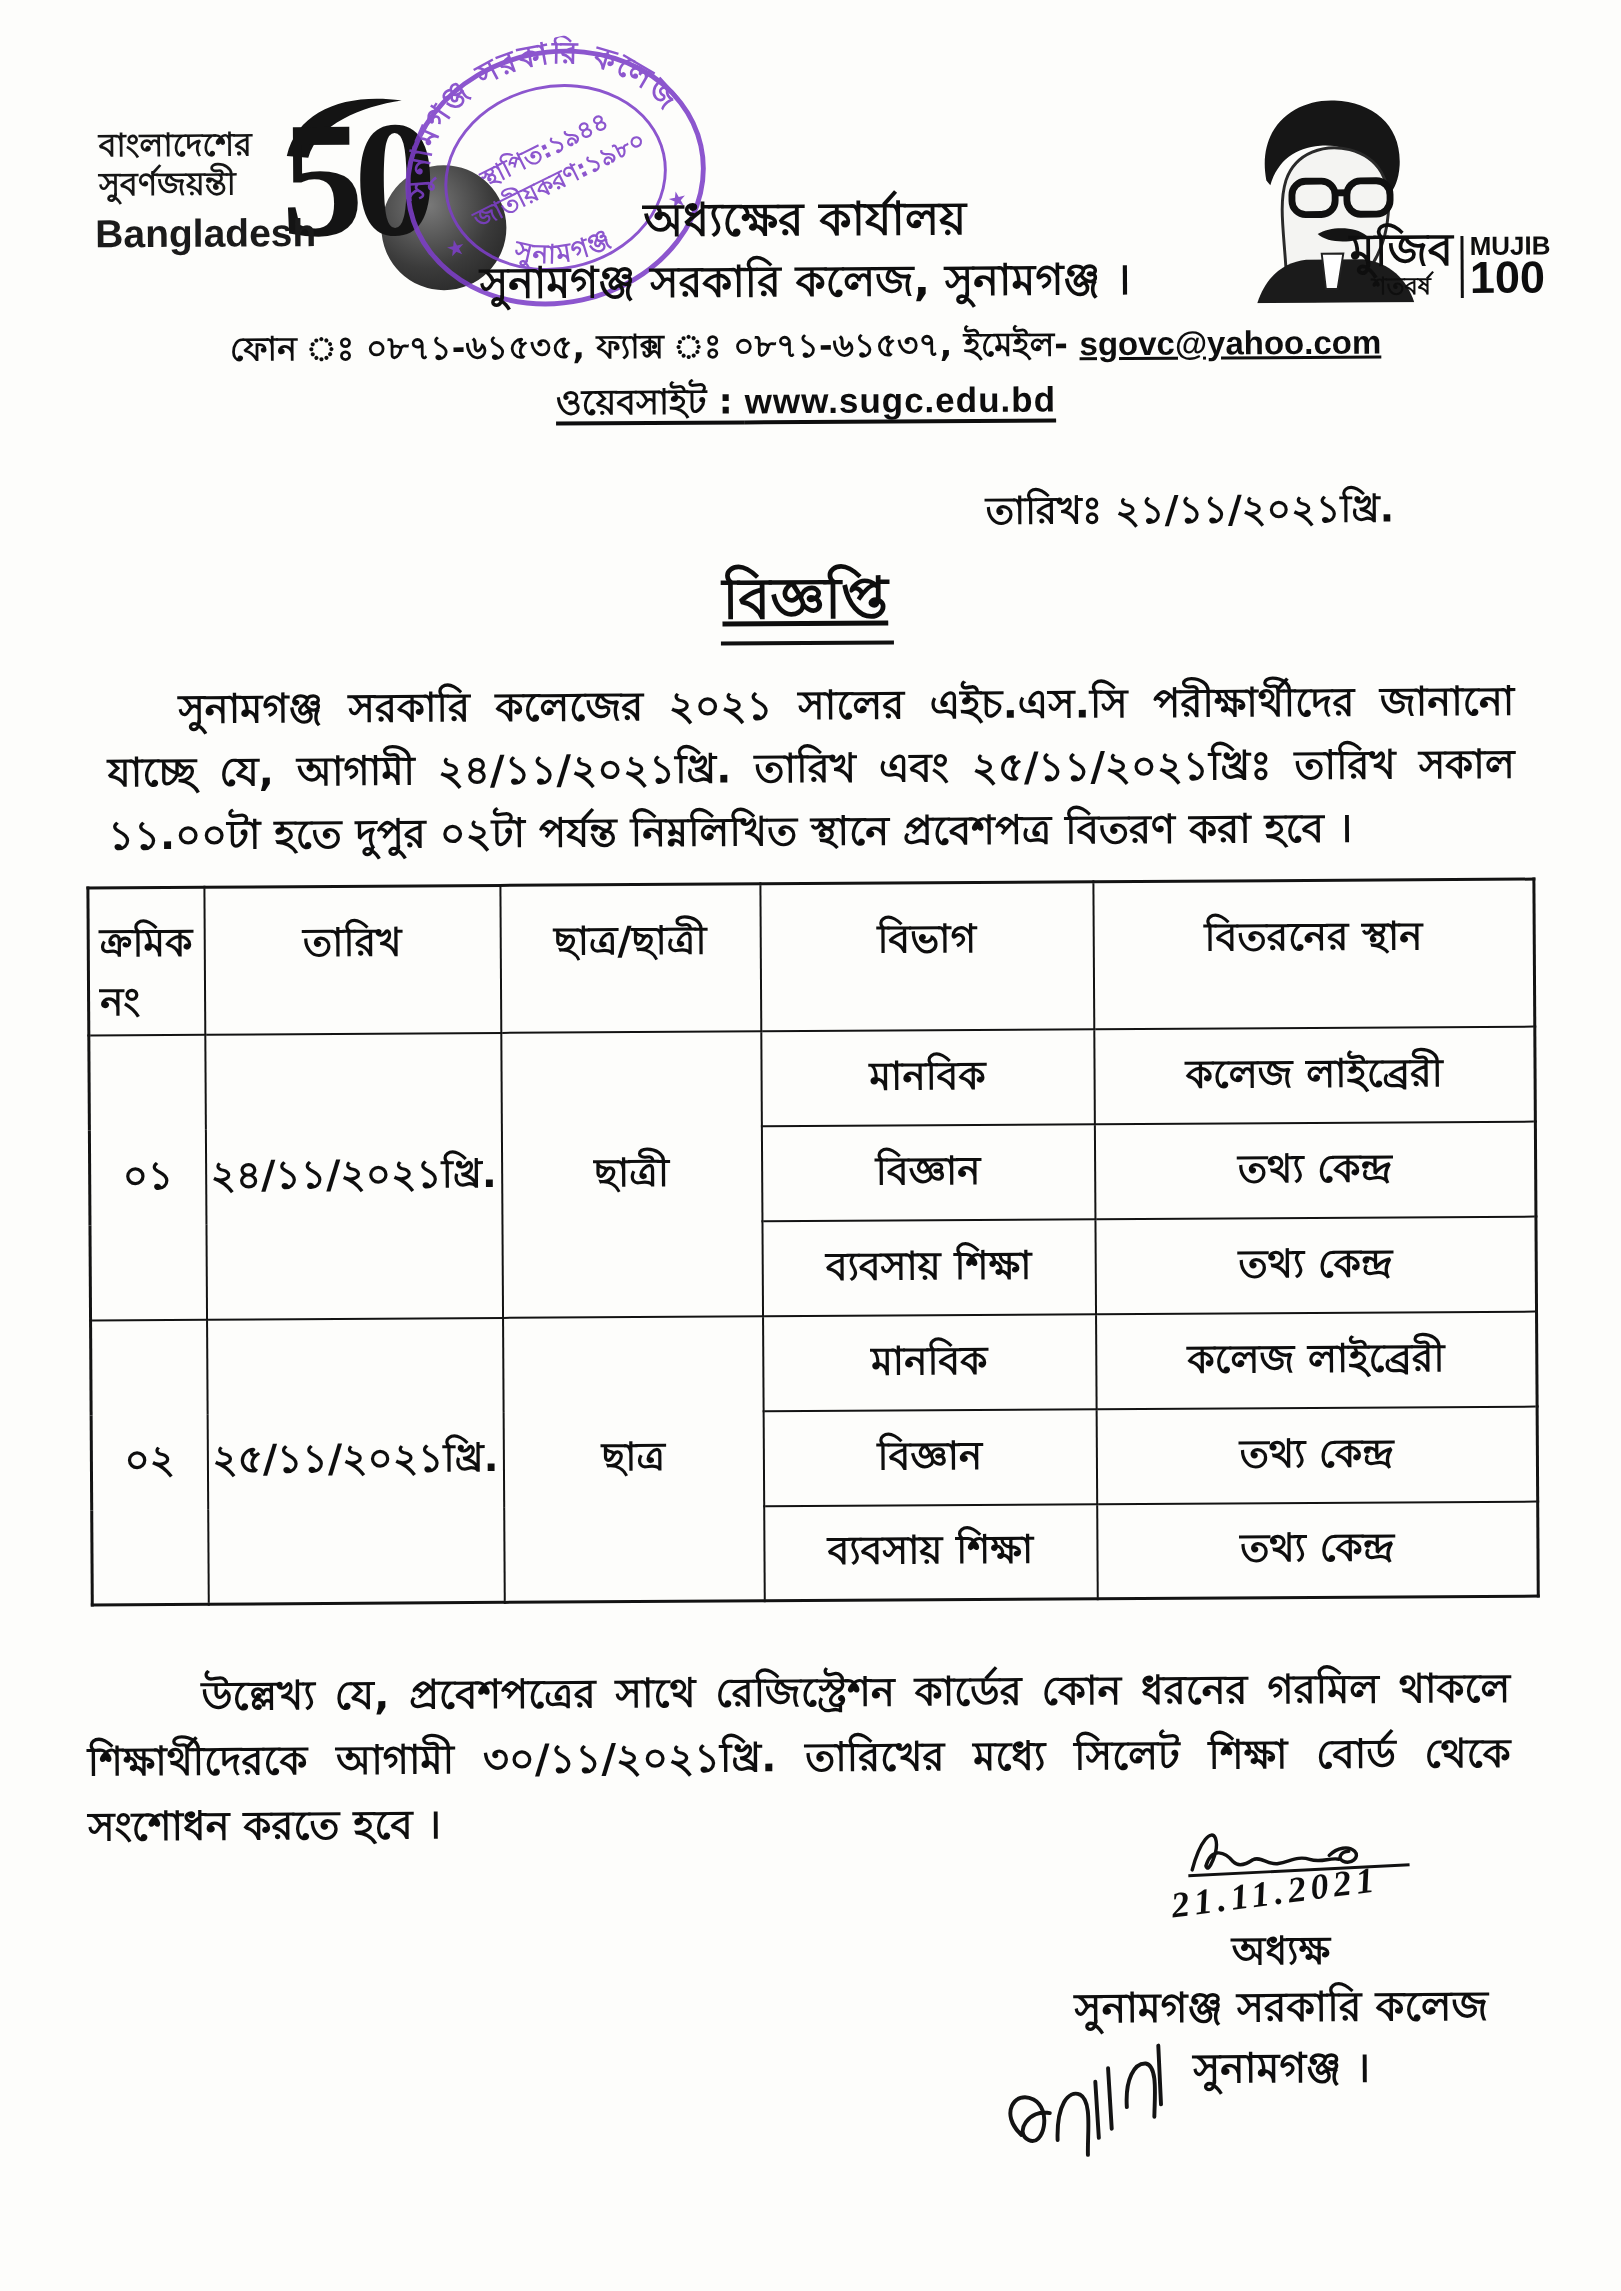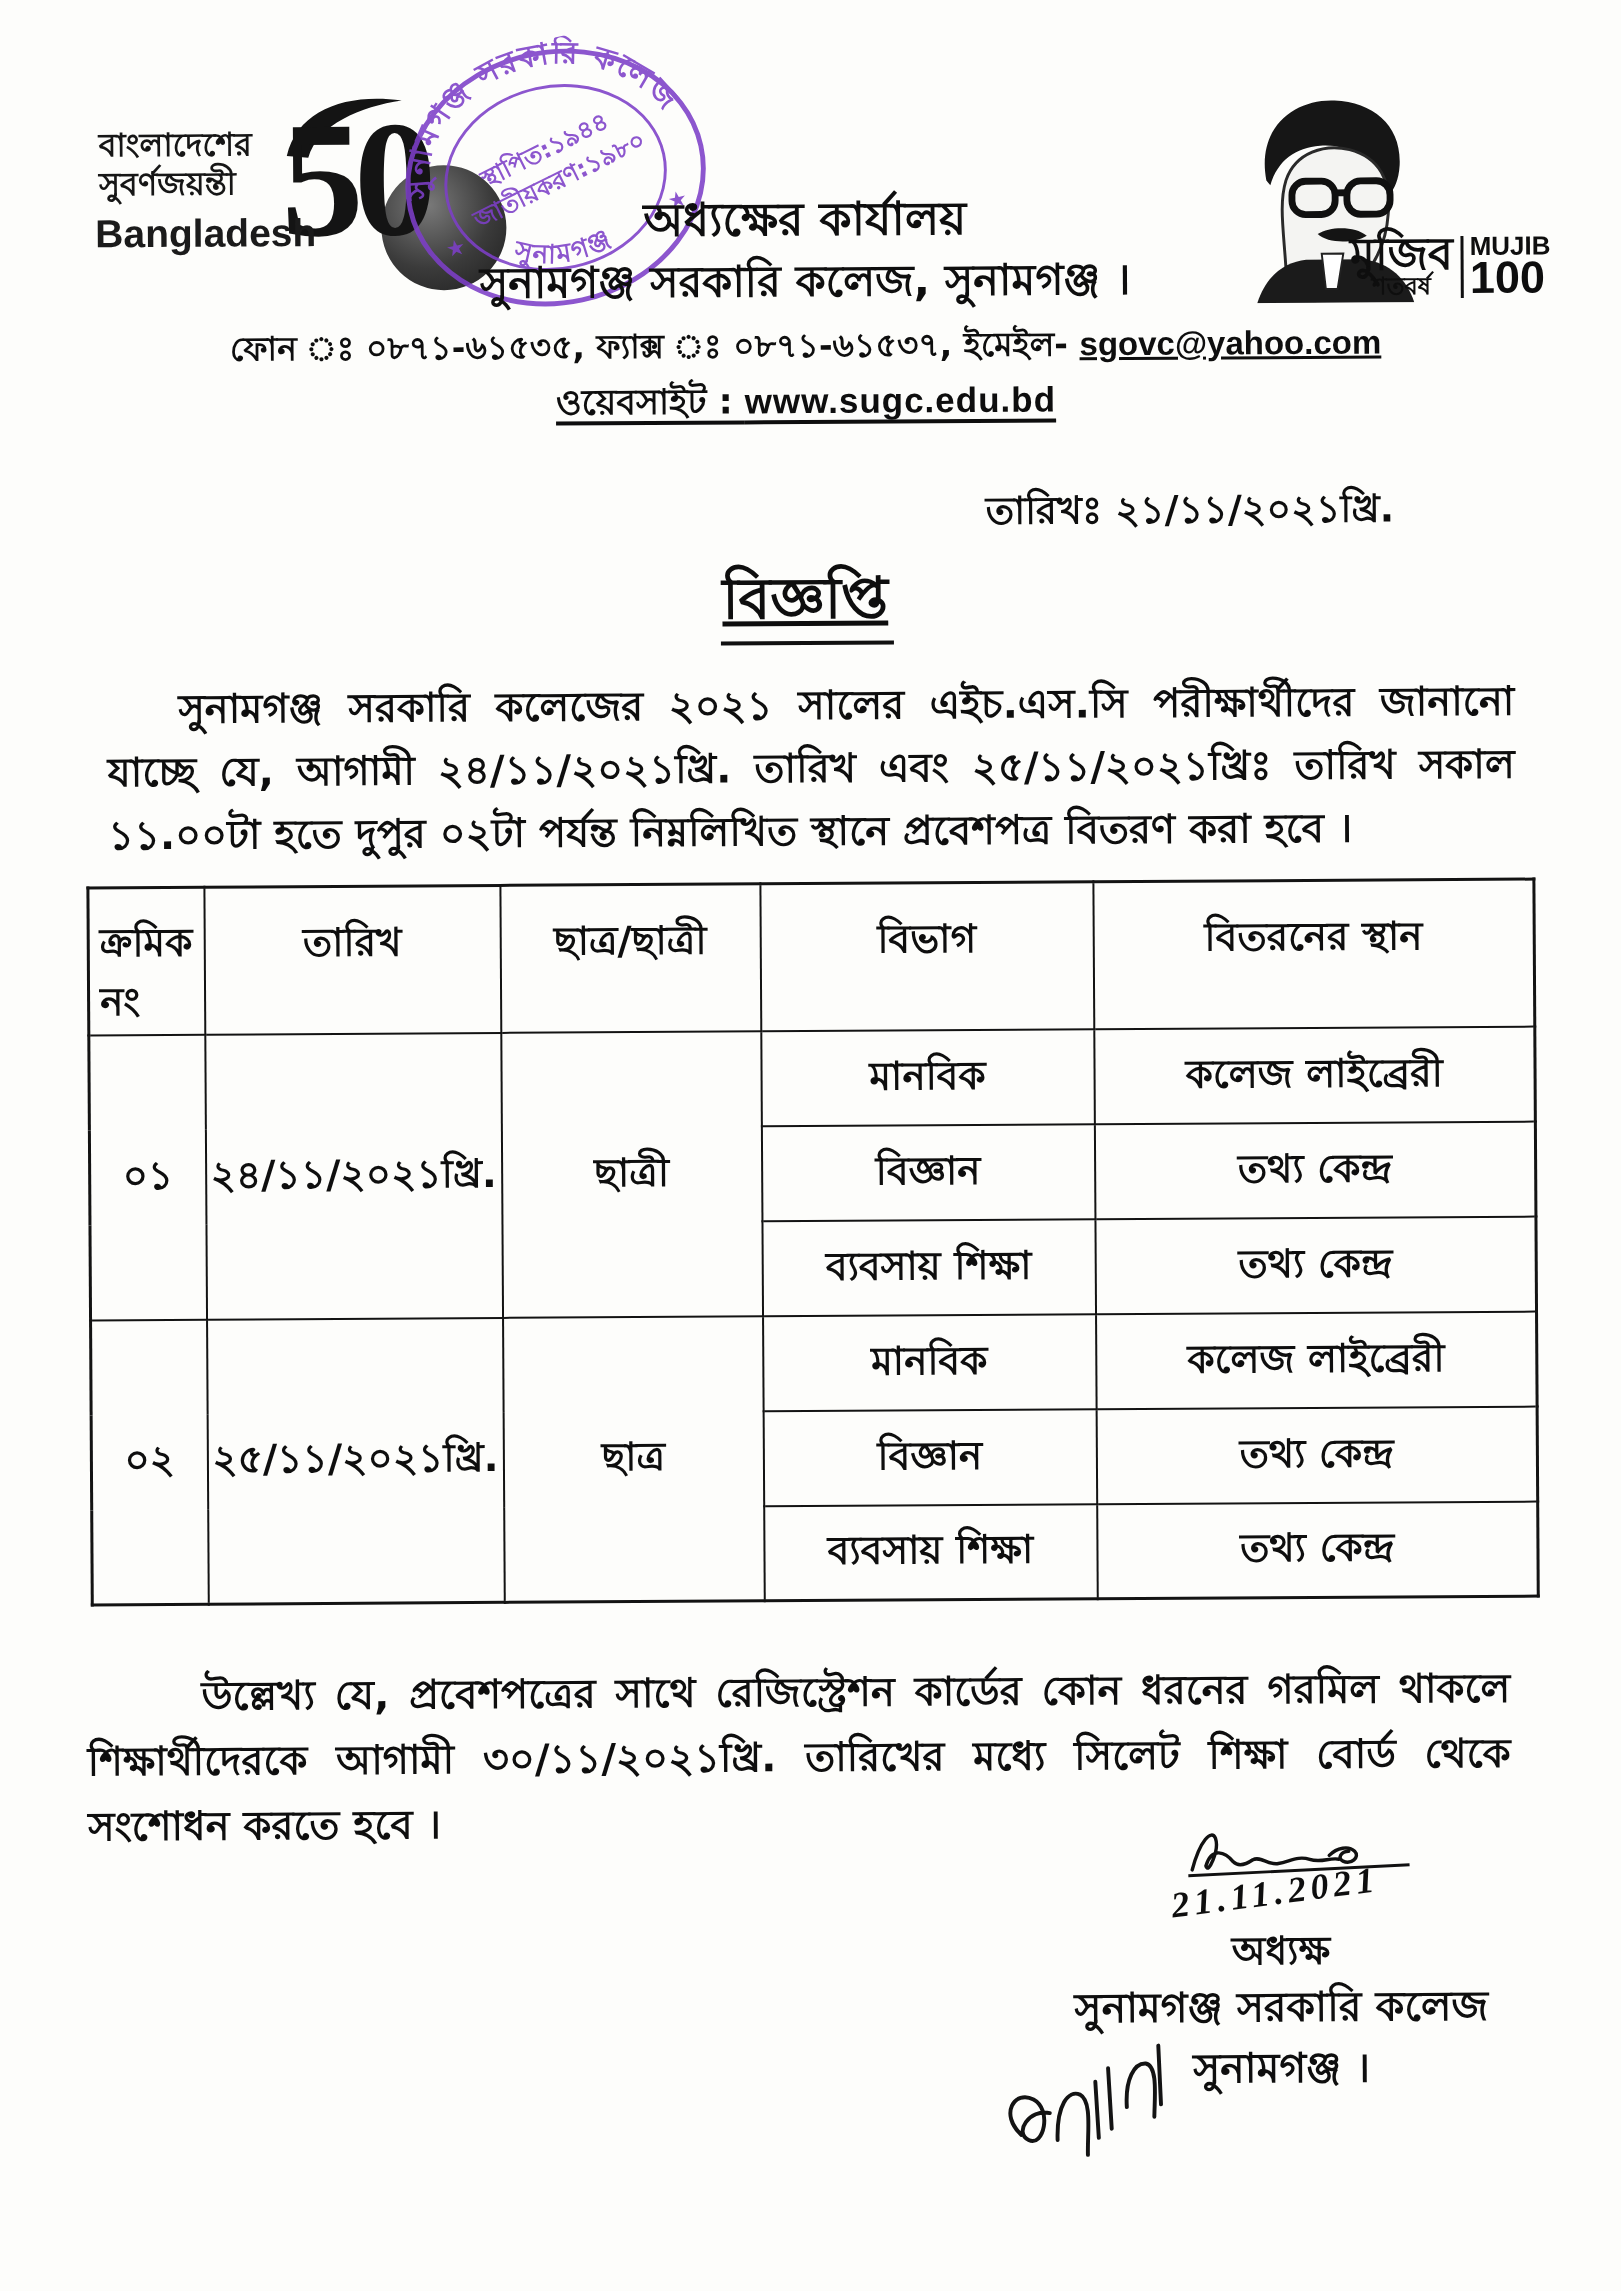--- a/index.html
+++ b/index.html
@@ -20,21 +20,21 @@
   .jub-50{position:absolute;left:194px;top:-11.8px;font-size:165px;font-weight:800;color:#141414;font-family:"Liberation Serif",serif;line-height:165px;letter-spacing:-9.8px;}
   .jub-globe{position:absolute;left:294px;top:57px;width:125px;height:125px;border-radius:50%;
     background:radial-gradient(circle at 38% 32%, #6f6f6f 0%, #2c2c2c 55%, #0c0c0c 100%);opacity:.93;}
   .jub-swoosh{position:absolute;left:192px;top:-17.6px;}
 
   .stamp{position:absolute;left:400px;top:39px;width:323px;height:274px;transform:rotate(-12deg);opacity:.88;}
 
   .mujib{position:absolute;left:1233px;top:90px;width:323px;height:230px;}
   .mujib-text{position:absolute;right:0px;bottom:17.6px;display:flex;align-items:flex-end;gap:7.8px;}
   .mujib-bn-col{text-align:center;}
-  .mujib-bn{font-size:45px;font-weight:800;line-height:43px;}
+  .mujib-bn{font-size:45px;font-weight:800;line-height:43px;font-family:Liberation Mono, monospace;}
   .mujib-sb{font-size:24px;font-weight:700;line-height:23.5px;}
   .mujib-en-col{text-align:left;border-left:3.9px solid #101010;padding-left:5.9px;}
   .mujib-en{font-size:26px;font-weight:800;font-family:"Liberation Sans",sans-serif;line-height:21.6px;}
   .mujib-100{font-size:45px;font-weight:800;font-family:"Liberation Sans",sans-serif;line-height:41px;}
 
   
   .office-title{position:absolute;left:0;top:184px;width:1621px;text-align:center;font-size:46px;font-weight:800;}
   .college-line{position:absolute;left:0;top:249px;width:1621px;text-align:center;font-size:43px;font-weight:800;}
   .contact-line{position:absolute;left:0;top:320px;width:1621px;text-align:center;font-size:33px;font-weight:700;}
   .contact-line .email{font-family:"Liberation Sans",sans-serif;font-weight:800;text-decoration:underline;text-decoration-thickness:2.9px;}

